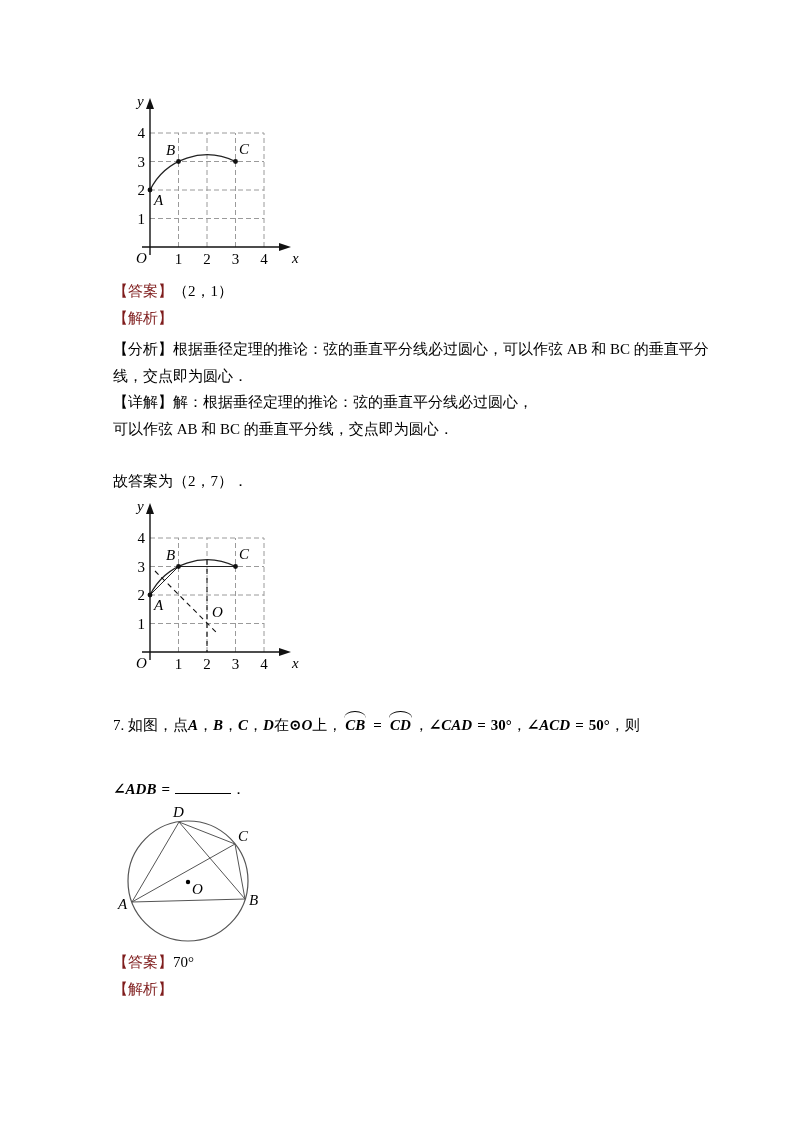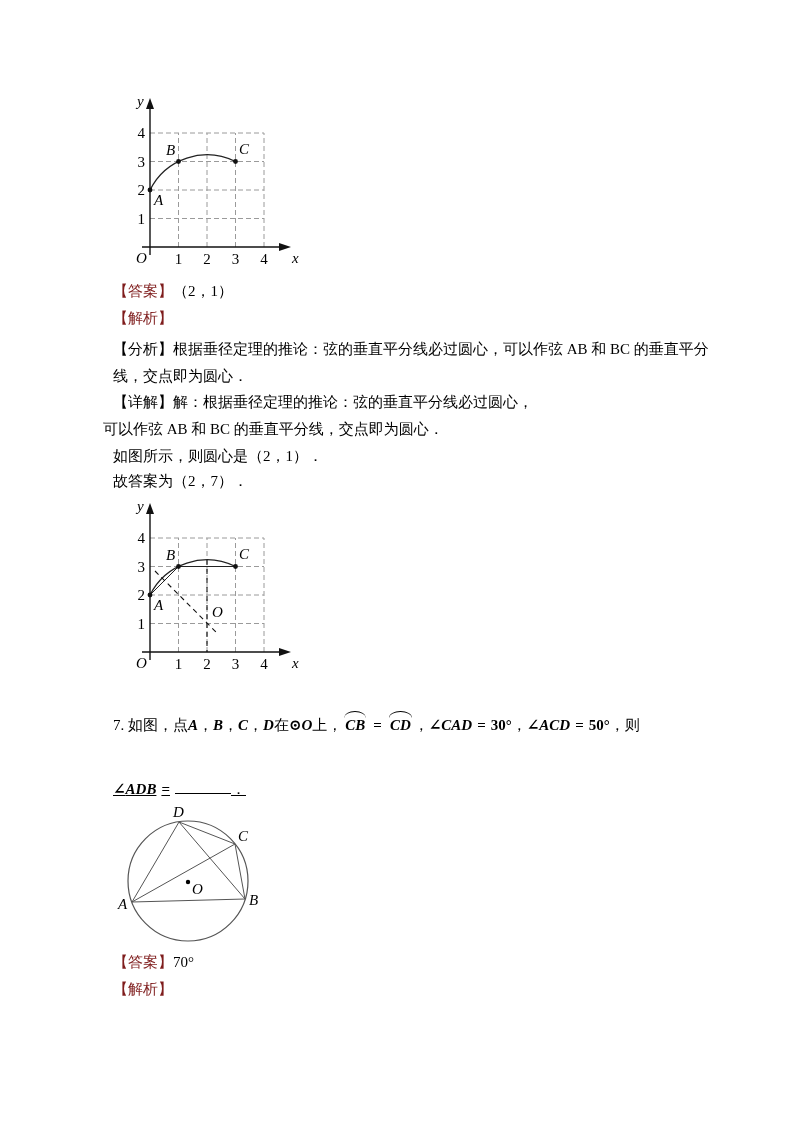--- a/index.html
+++ b/index.html
@@ -100,25 +100,22 @@
   </div>
 
   <div class="para mline" style="left:113px;top:336px;">
     <span>【分析】</span><span>根据垂径定理的推论：弦的垂直平分线必过圆心，可以作弦 AB 和 BC 的垂直平分</span><br>
     <span>线，交点即为圆心．</span>
   </div>
 
   <div class="para" style="left:113px;top:392px;">
     <span>【详解】</span><span>解：根据垂径定理的推论：弦的垂直平分线必过圆心，</span>
   </div>
-  <div class="para" style="left:103px;top:419px;font-family:Liberation Serif, serif;">
+  <div class="para" style="left:113px;top:419px;font-family:Liberation Serif, serif;">
     <span>可以作弦 AB 和 BC 的垂直平分线，交点即为圆心．</span>
-  </div>
-  <div class="para" style="left:113px;top:446px;">
-    <span>如图所示，则圆心是（2，1）．</span>
   </div>
   <div class="para" style="left:113px;top:471px;">
     <span>故答案为（2，7）．</span>
   </div>
 
   <svg style="left:122px;top:498px;" width="210" height="185" viewBox="0 0 210 185">
     <g>
       <line class="grid" x1="56.5" y1="154" x2="56.5" y2="40"></line>
       <line class="grid" x1="85" y1="154" x2="85" y2="40"></line>
       <line class="grid" x1="113.5" y1="154" x2="113.5" y2="40"></line>
@@ -164,21 +161,21 @@
       <text class="tick" text-anchor="end" x="23" y="102">2</text>
       <text class="tick" text-anchor="end" x="23" y="73.5">3</text>
       <text class="tick" text-anchor="end" x="23" y="45">4</text>
     </g>
   </svg>
 
 
   <div class="para" style="left:113px;top:715px;">
     <span>7. 如图，点</span><span class="bi">A</span><span>，</span><span class="bi">B</span><span>，</span><span class="bi">C</span><span>，</span><span class="bi">D</span><span>在</span><span class="b">⊙</span><span class="bi">O</span><span>上，</span><span class="arc-hat">CB</span><span class="eq">=</span><span class="arc-hat">CD</span><span>，</span><span class="b">∠</span><span class="bi">CAD</span><span class="eq">=</span><span class="b">30°</span><span>，</span><span class="b">∠</span><span class="bi">ACD</span><span class="eq">=</span><span class="b">50°</span><span>，则</span>
   </div>
-  <div class="para" style="left:113px;top:778px;text-decoration:underline;">
+  <div class="para" style="left:113px;top:778px;">
     <span class="b">∠</span><span class="bi">ADB</span><span class="eq">=</span><span class="blank"></span><span>．</span>
   </div>
 
   <svg style="left:115px;top:806px;" width="160" height="145" viewBox="0 0 160 145">
     <circle class="circ" cx="73" cy="75" r="60"></circle>
     <g>
       <line class="cline" x1="17" y1="96" x2="64" y2="16"></line>
       <line class="cline" x1="17" y1="96" x2="120" y2="38"></line>
       <line class="cline" x1="17" y1="96" x2="130" y2="93"></line>
       <line class="cline" x1="64" y1="16" x2="120" y2="38"></line>

